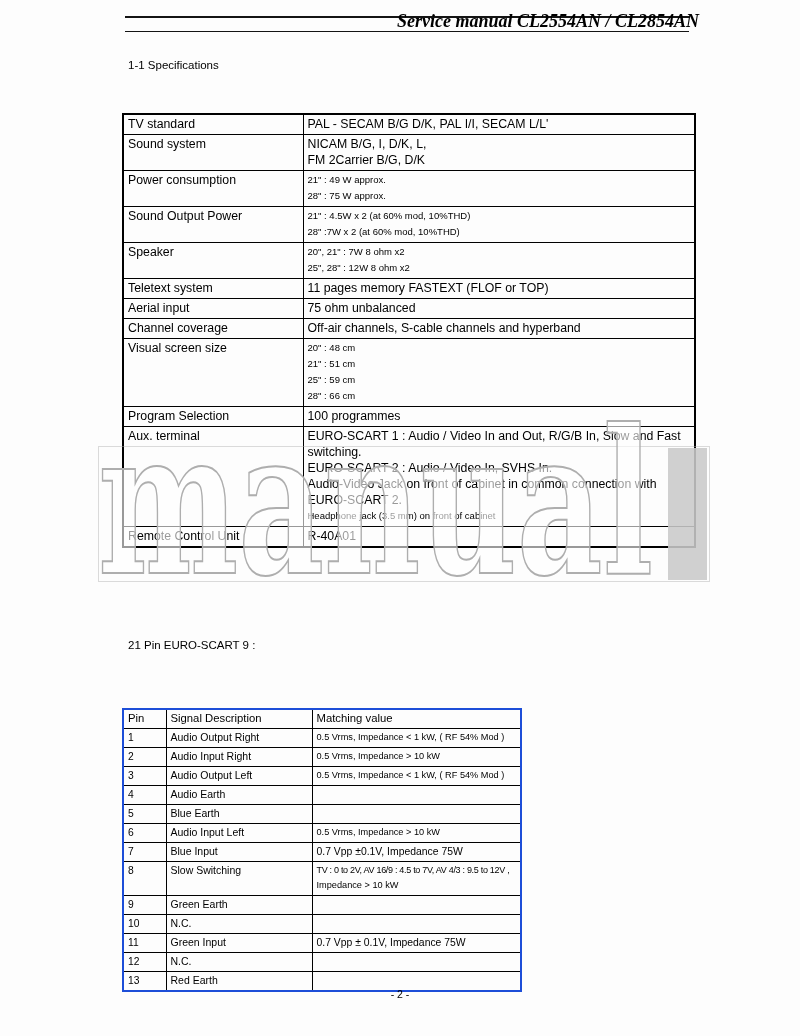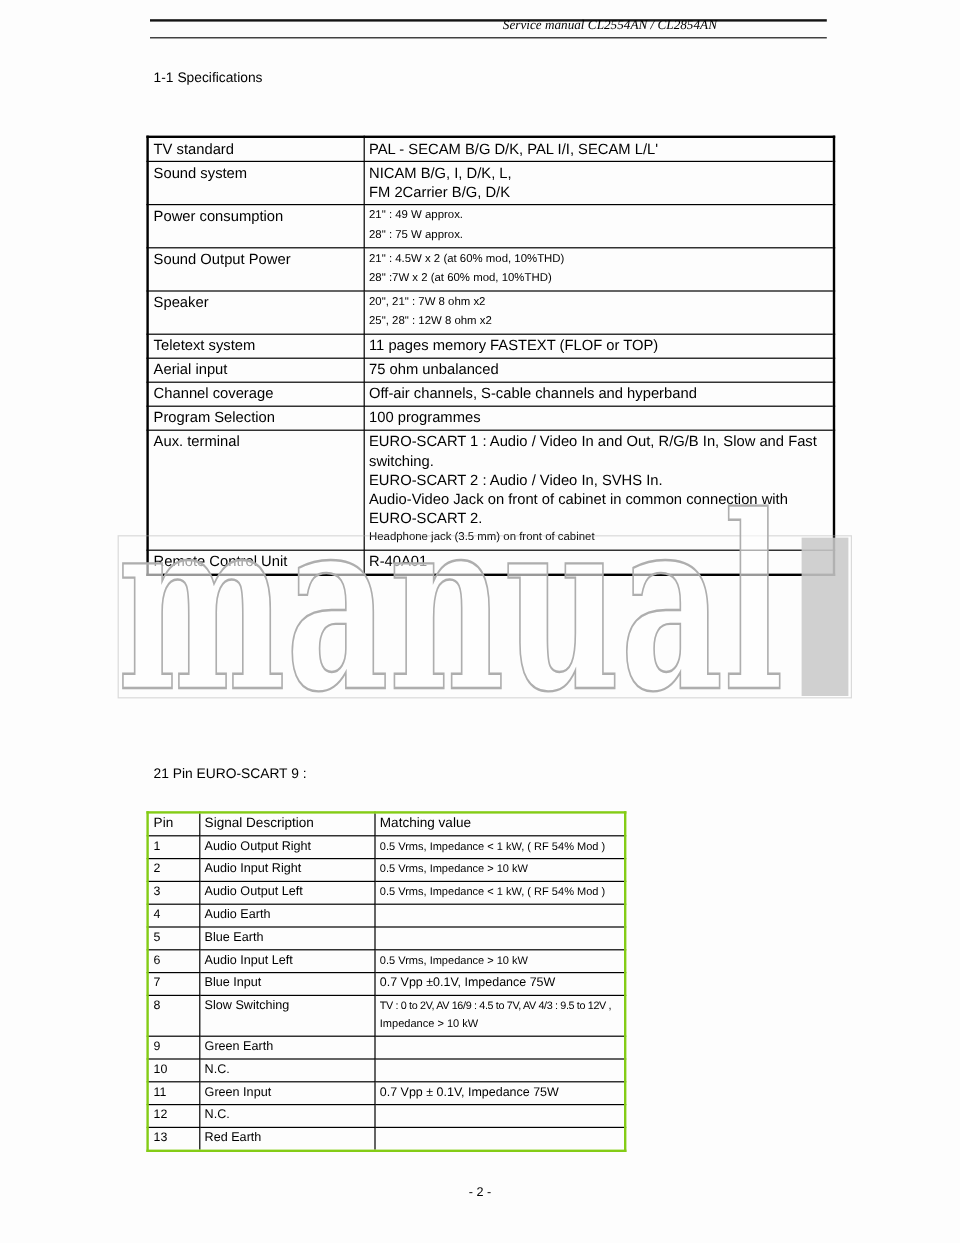--- a/index.html
+++ b/index.html
@@ -13,44 +13,44 @@
     background: #fdfdfd;
     overflow: hidden;
     margin: 0 auto;
   }
 
   
   .header-rule { position: absolute; left: 125px; width: 564px; border-top: 2px solid #141414; }
   .header-rule.top { top: 16px; }
   .header-rule.bottom { top: 31px; border-top-width: 1.5px; }
   .header-title {
-    position: absolute; left: 419px; top: 13px;
+    position: absolute; left: 397px; top: 13px;
     font-family: "Liberation Serif", "DejaVu Serif", serif;
-    font-style: italic; font-weight: 400;
-    font-size: 11px; line-height: 16px; white-space: nowrap;
+    font-style: italic; font-weight: 700;
+    font-size: 18px; line-height: 16px; white-space: nowrap;
   }
 
   .section-title { position: absolute; left: 128px; top: 59px; font-size: 11.5px; }
   .scart-title   { position: absolute; left: 128px; top: 639px; font-size: 11.5px; }
 
   
   table { border-collapse: collapse; table-layout: fixed; }
 
   .spec-table {
     position: absolute; left: 122px; top: 113px; width: 574px;
     border: 2px solid #000; background: transparent; padding-left: 19px;
   }
   .spec-table td { border: 1px solid #000; vertical-align: top; padding: 1px 4px 2px 4px; overflow: hidden; }
   td.spec-label { width: 180px; font-size: 12.3px; line-height: 16px; }
   .spec-value .vline.lg { font-size: 12.3px; line-height: 16px; }
   .spec-value .vline.sm { font-size: 9.5px;  line-height: 16px; }
 
   .pin-table {
-    position: absolute; left: 122px; top: 676px; width: 398px;
-    border: 2px solid #84cc16;
+    position: absolute; left: 122px; top: 708px; width: 398px;
+    border: 2px solid #1d4ed8;
   }
   .pin-table th, .pin-table td {
     border: 1px solid #000; vertical-align: top; text-align: left;
     padding: 1px 4px 2px 4px; overflow: hidden;
   }
   .pin-table th { font-weight: normal; font-size: 11.3px; line-height: 15px; }
   .pin-table td { height: 18px; }
   col.c-pin    { width: 43px; }
   col.c-signal { width: 146px; }
   col.c-value  { width: 209px; }
@@ -142,20 +142,29 @@
         <tr>
           <td class="spec-label">Aerial input</td>
           <td class="spec-value">
             <div class="vline lg">75 ohm unbalanced</div>
           </td>
         </tr>
         <tr>
           <td class="spec-label">Channel coverage</td>
           <td class="spec-value">
             <div class="vline lg">Off-air channels, S-cable channels and hyperband</div>
+          </td>
+        </tr>
+        <tr>
+          <td class="spec-label">Visual screen size</td>
+          <td class="spec-value">
+            <div class="vline sm">20" : 48 cm</div>
+            <div class="vline sm">21" : 51 cm</div>
+            <div class="vline sm">25" : 59 cm</div>
+            <div class="vline sm">28" : 66 cm</div>
           </td>
         </tr>
         <tr>
           <td class="spec-label">Program Selection</td>
           <td class="spec-value">
             <div class="vline lg">100 programmes</div>
           </td>
         </tr>
         <tr>
           <td class="spec-label">Aux. terminal</td>

